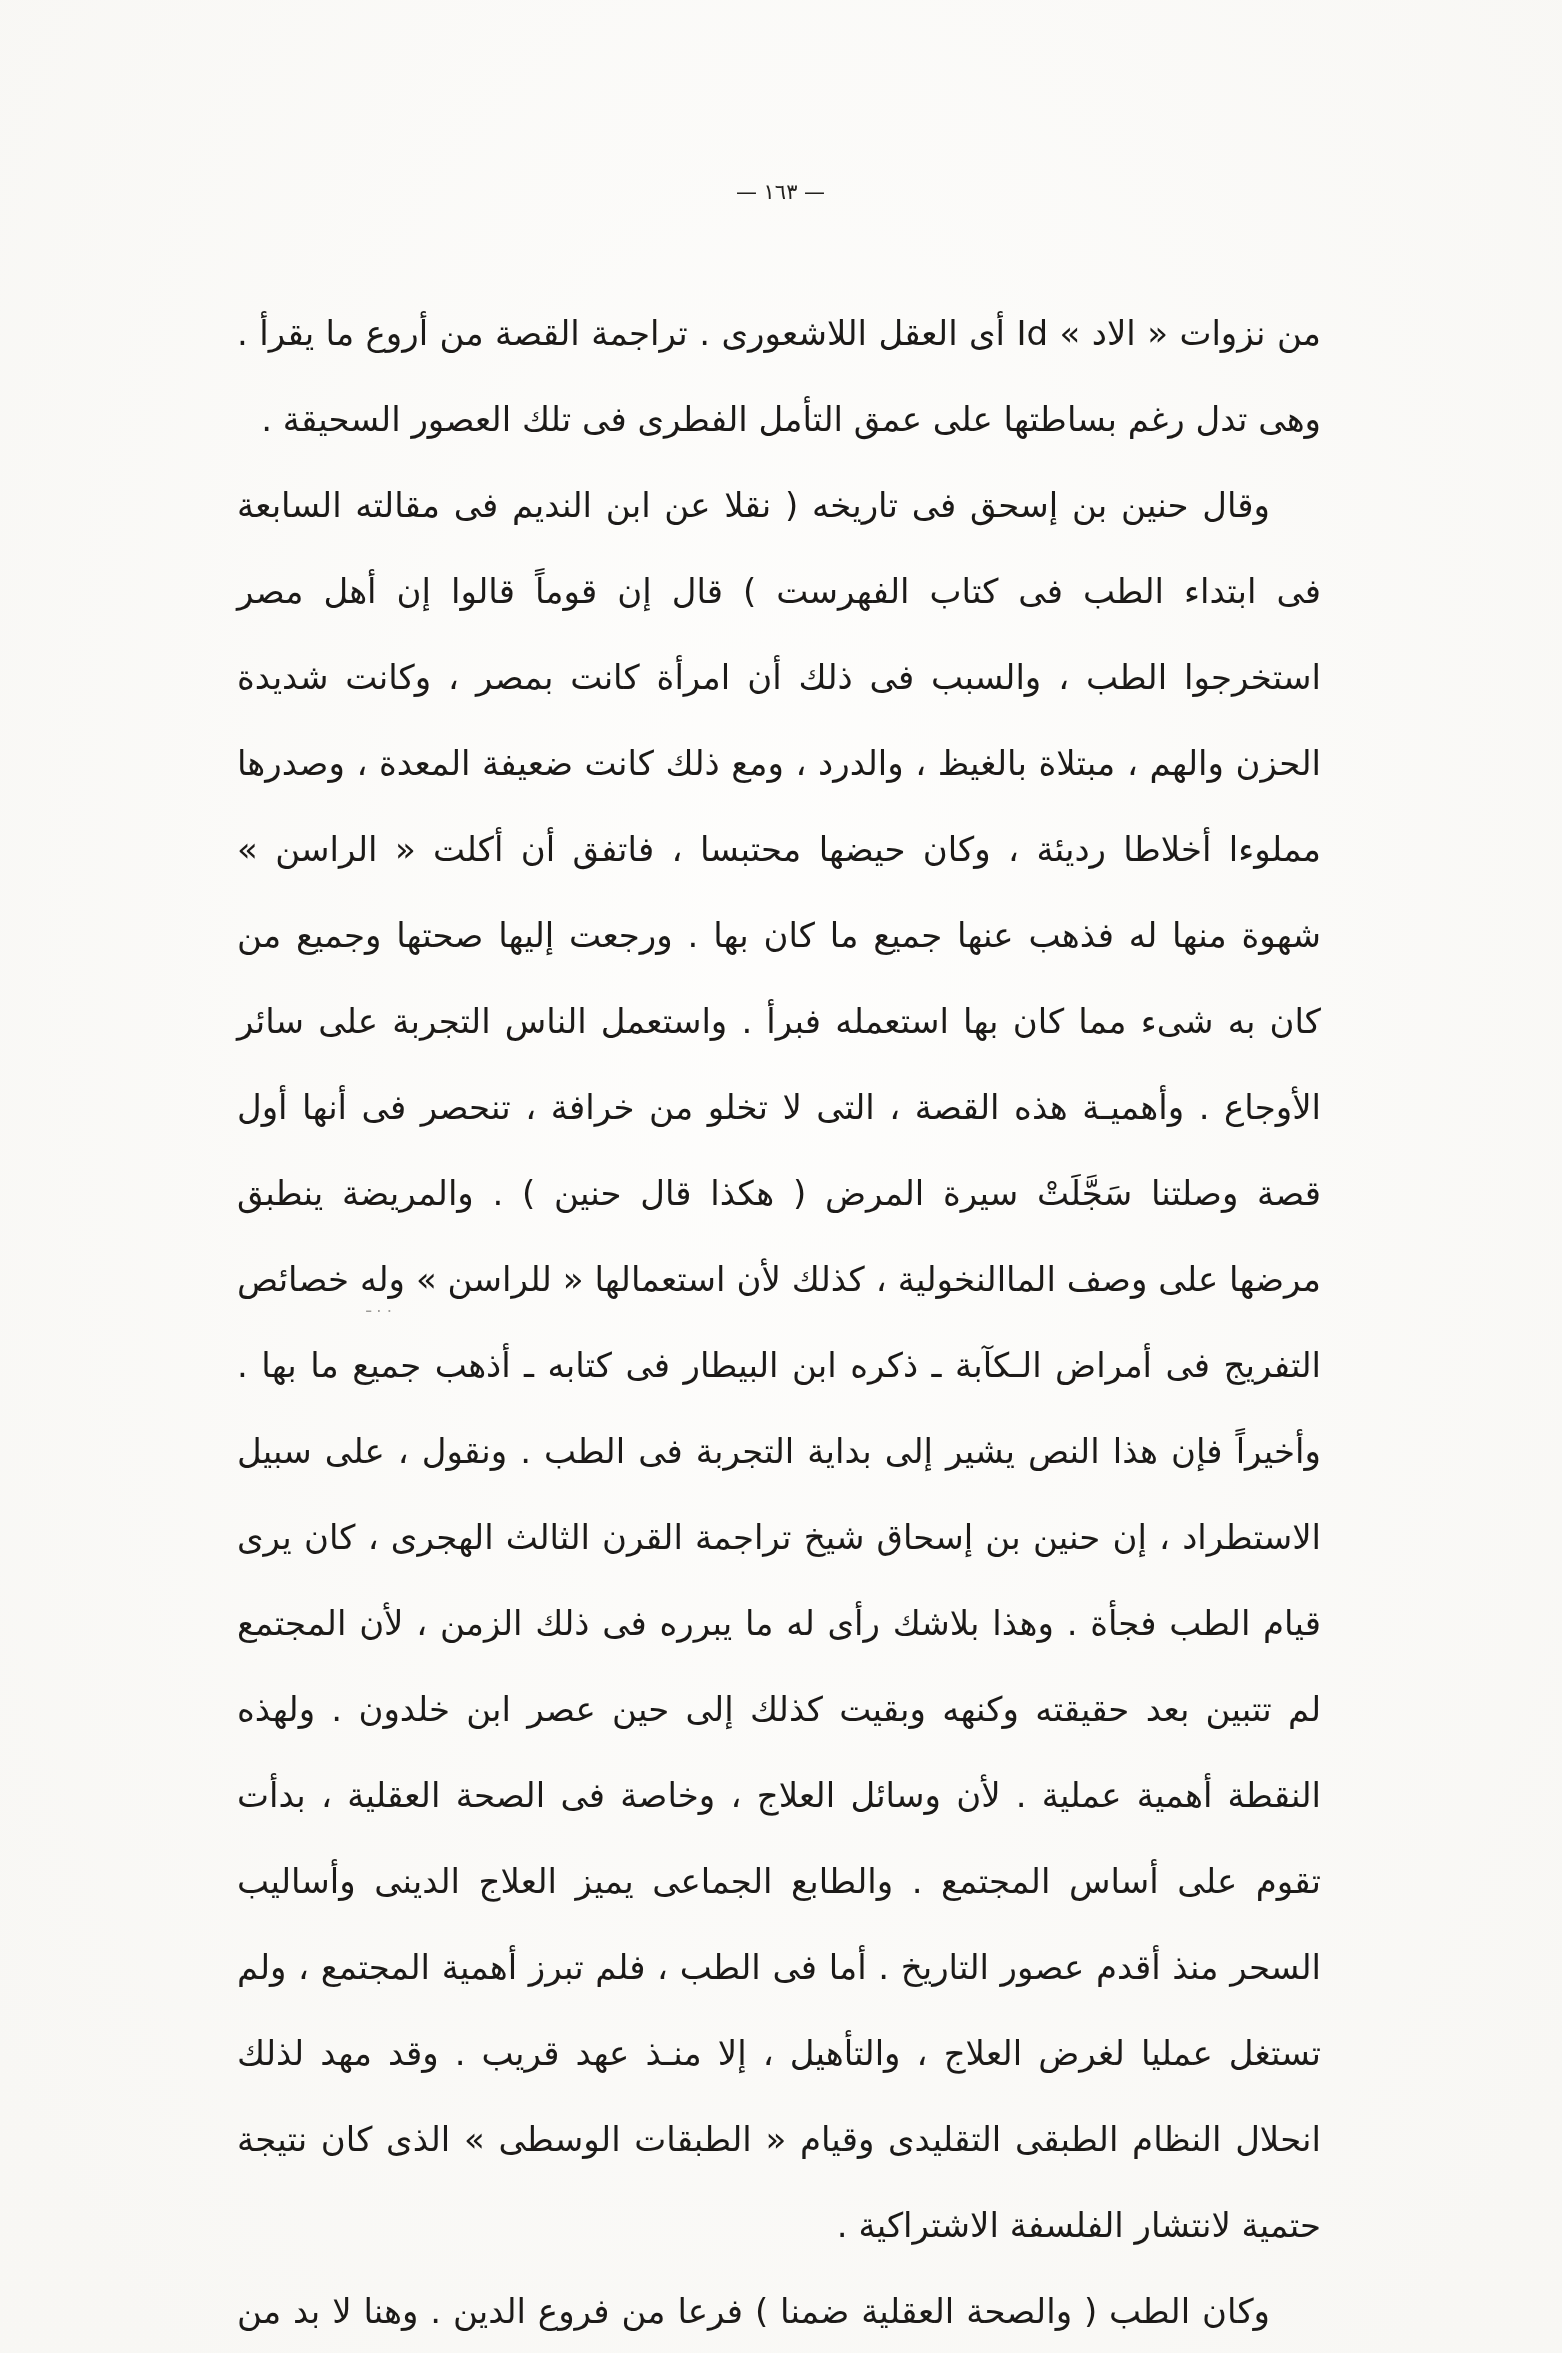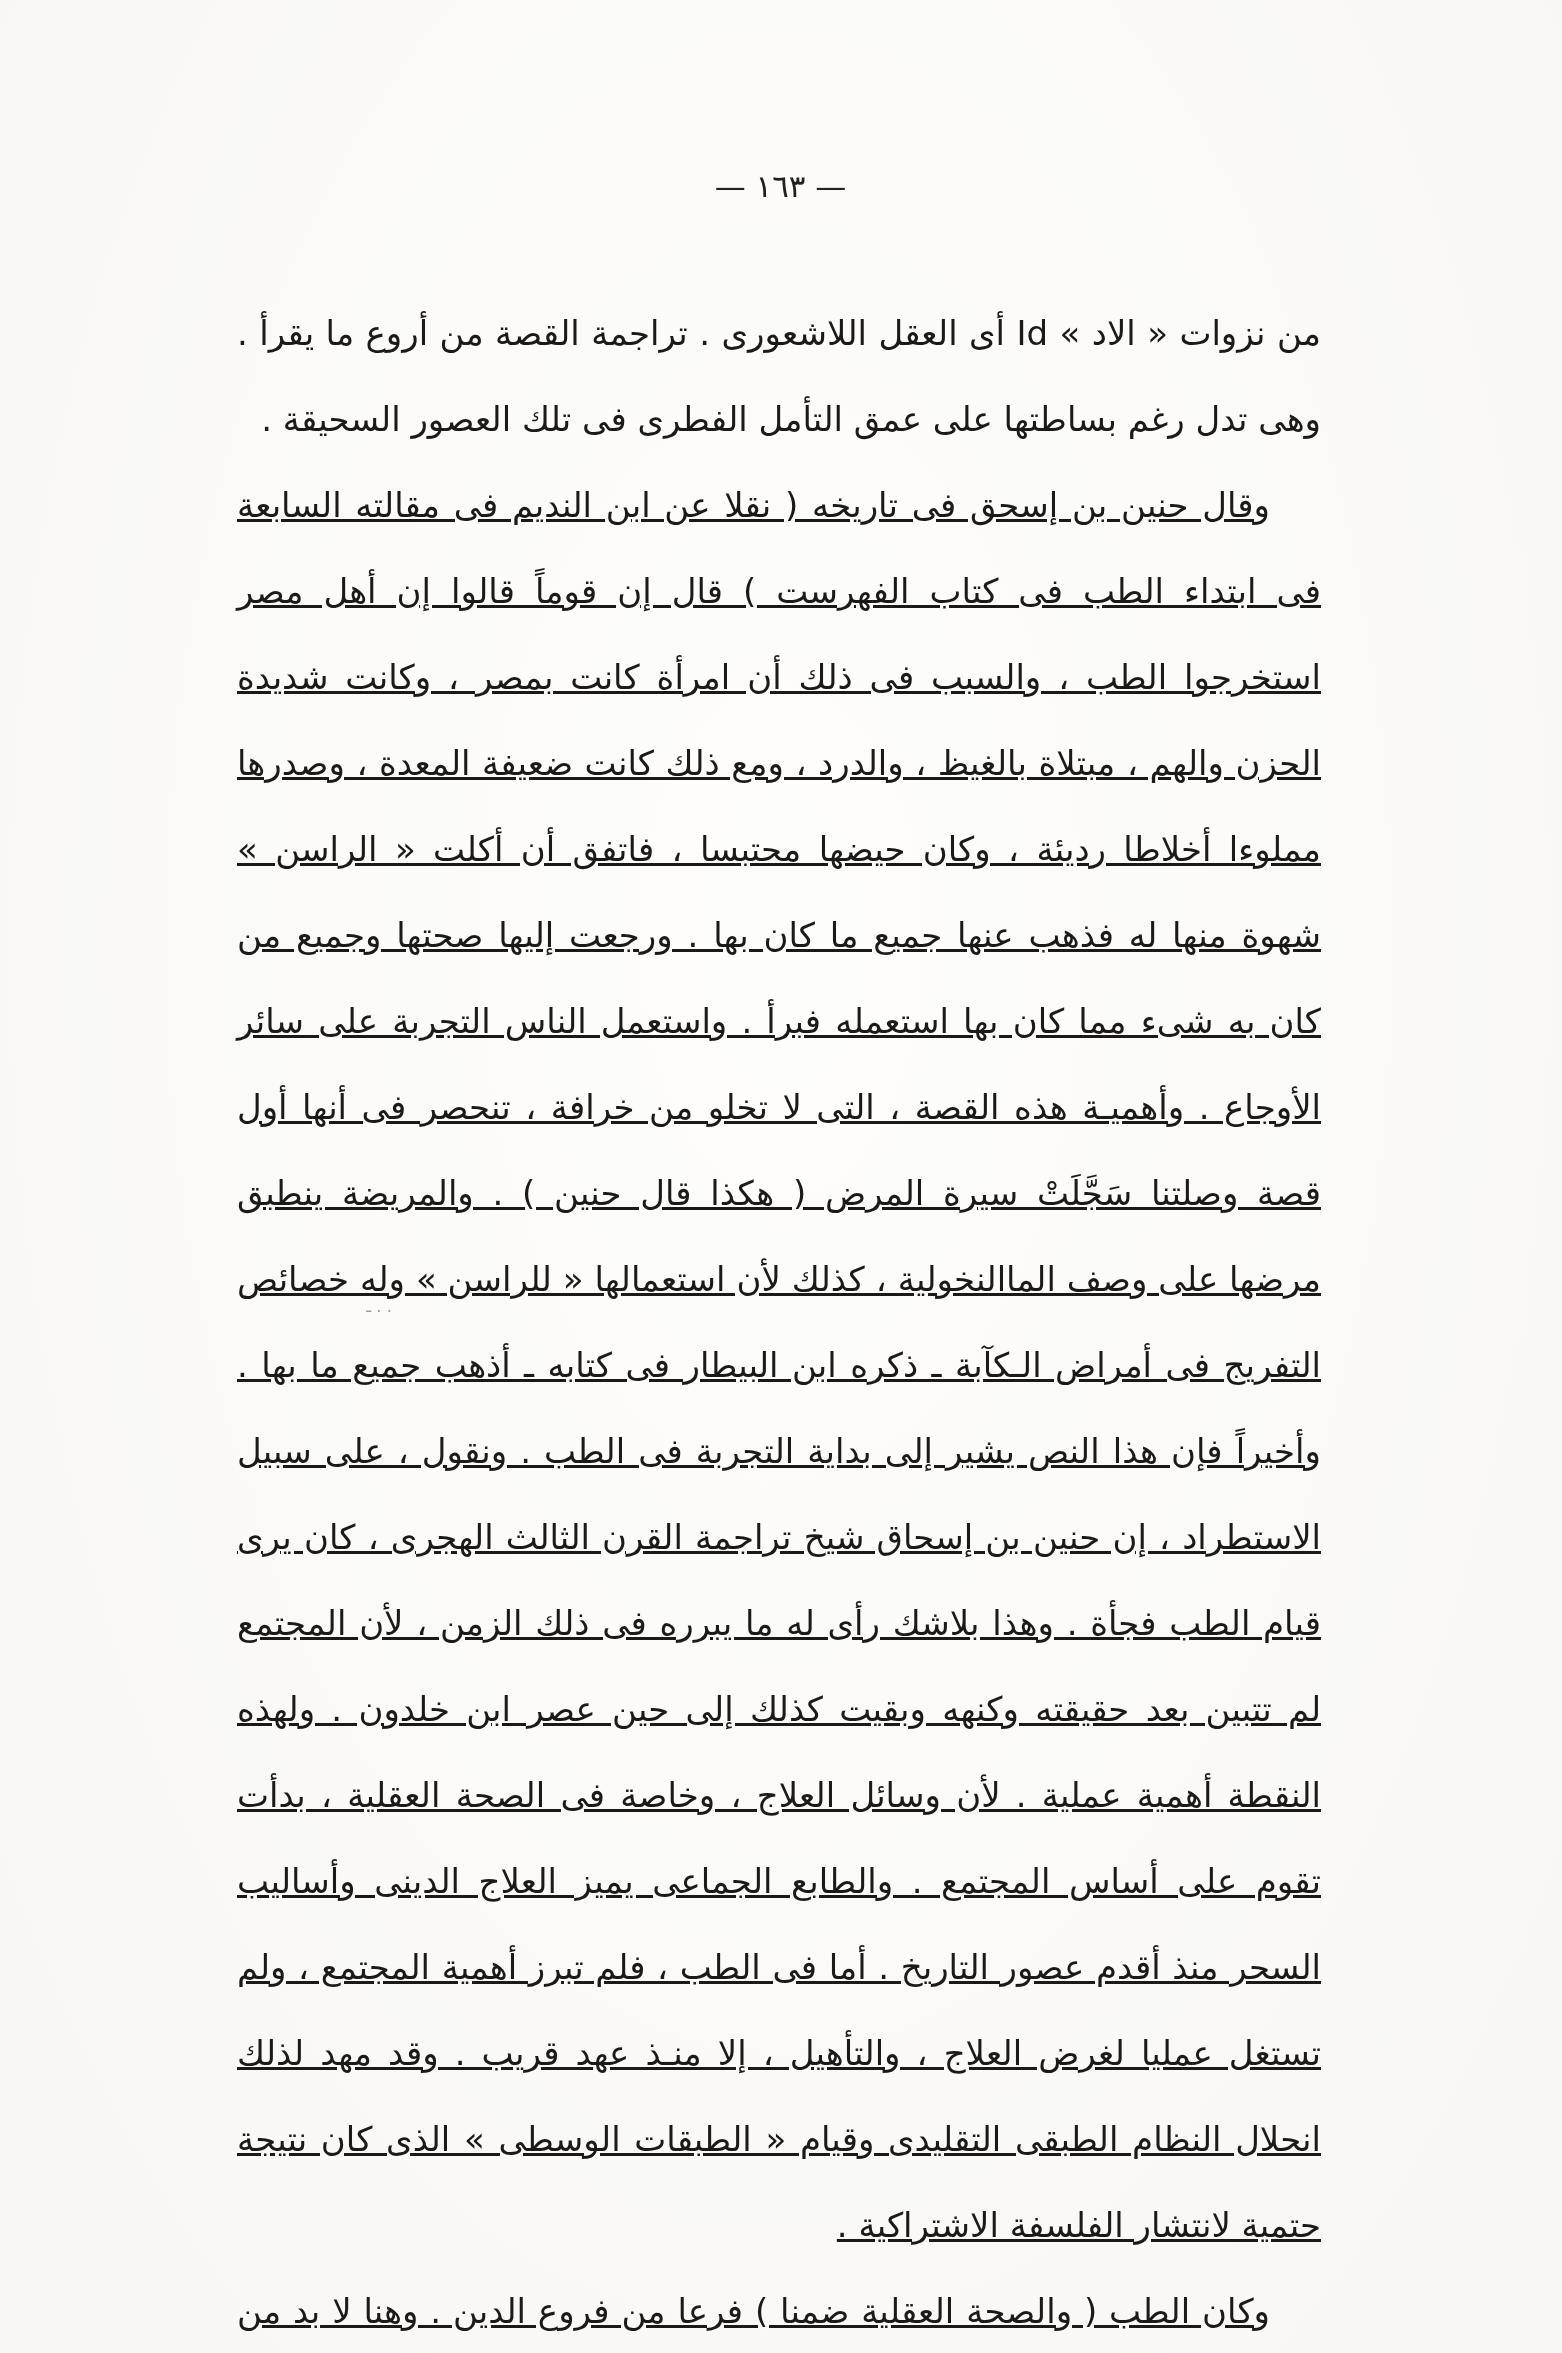--- a/index.html
+++ b/index.html
@@ -15,46 +15,45 @@
     margin: 0 auto;
     background: #fcfbf8;
     background-image:
       radial-gradient(ellipse at 50% 40%, rgba(255,255,255,0.6), rgba(0,0,0,0.015) 90%);
     overflow: hidden;
     direction: rtl;
     color: #1c1a18;
   }
   .page-number {
     position: absolute;
-    top: 168px;
+    top: 180px;
     left: 0;
     width: 100%;
     text-align: center;
-    font-size: 31px;
+    font-size: 21px;
     letter-spacing: 1.6px;
     color: #23211e;
   }
   .text-block {
     position: absolute;
     top: 290px;
     right: 241px;
     width: 1084px;
     font-size: 34px;
     line-height: 86px;
     text-align: justify;
     text-justify: inter-word;
     color: #1c1a18;
   }
   .text-block p {
     margin: 0;
     padding: 0;
   }
   .text-block p.indent {
     text-indent: 51px;
-    text-decoration: underline;
   }
   
   .speckle {
     position: absolute;
     bottom: 1038px;
     right: 1170px;
     font-size: 16.5px;
     color: rgba(40,38,34,0.45);
     letter-spacing: 5px;
   }

